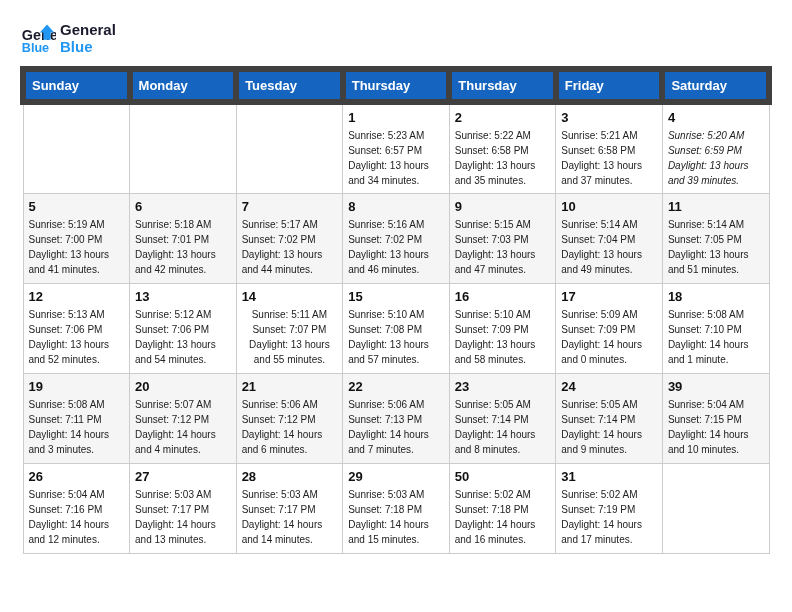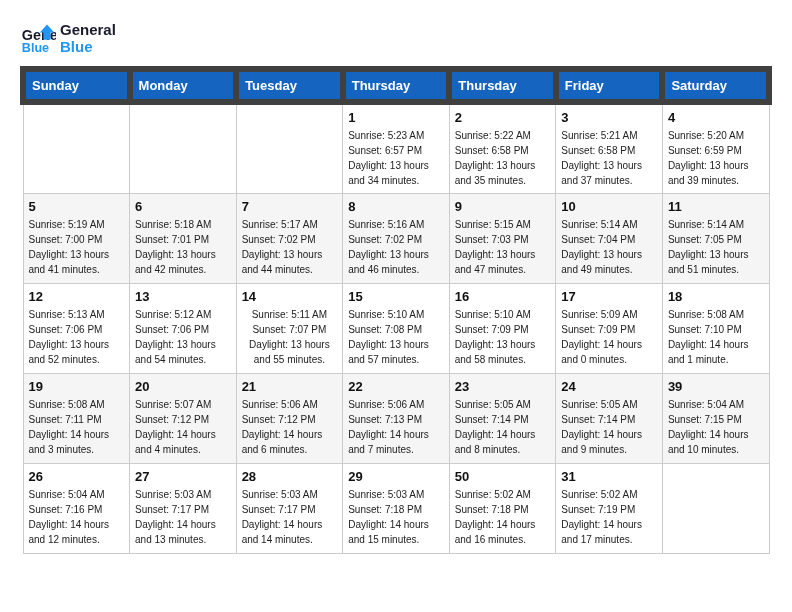--- a/index.html
+++ b/index.html
@@ -135,21 +135,21 @@
         </td>
         <td>
           <div class="day-num">3</div>
           <div class="day-info" style="white-space: pre-line;">Sunrise: 5:21 AM
 Sunset: 6:58 PM
 Daylight: 13 hours
 and 37 minutes.</div>
         </td>
         <td>
           <div class="day-num">4</div>
-          <div class="day-info" style="white-space: pre-line;">Sunrise: 5:20 AM
+          <div class="day-info" style="white-space: pre-line; font-style: italic;">Sunrise: 5:20 AM
 Sunset: 6:59 PM
 Daylight: 13 hours
 and 39 minutes.</div>
         </td>
       </tr>
       <tr>
         <td>
           <div class="day-num">5</div>
           <div class="day-info" style="white-space: pre-line;">Sunrise: 5:19 AM
 Sunset: 7:00 PM

